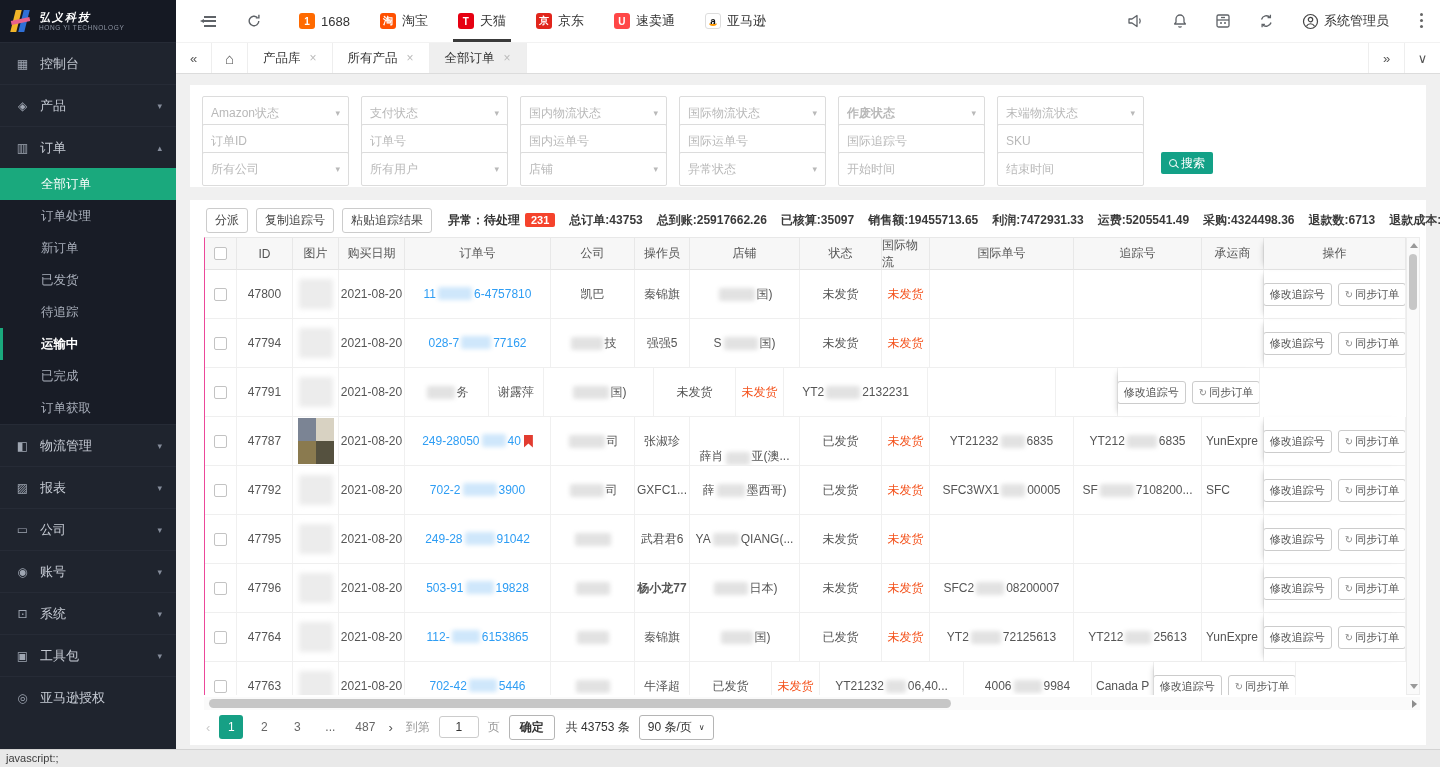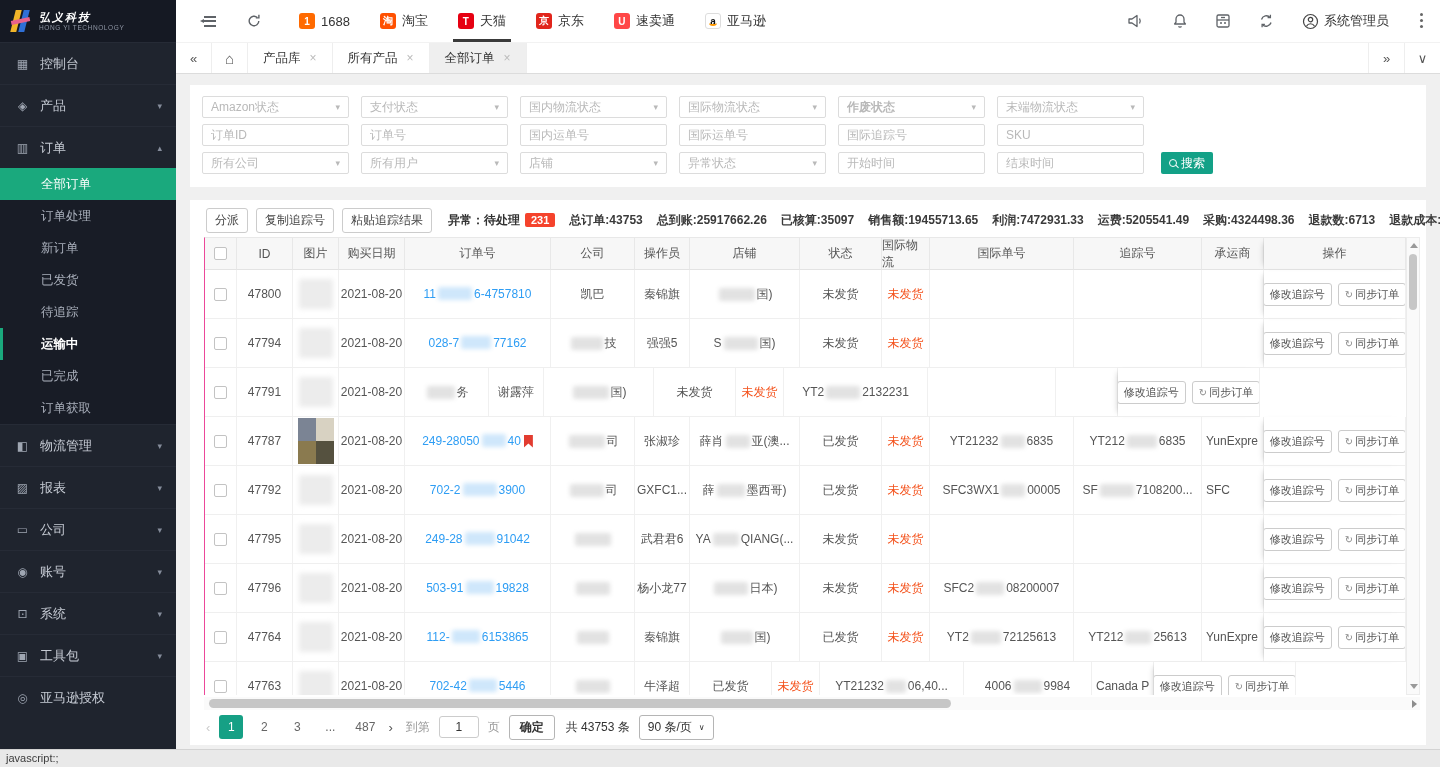--- a/index.html
+++ b/index.html
@@ -66,21 +66,21 @@
   .tab{display:flex;align-items:center;gap:9px;padding:0 15px;border-right:1px solid #eee;font-size:12.5px;color:#333;cursor:pointer}
   .tab .x{color:#bbb;font-size:12px}
   .tab.active{background:#efefef}
   .tab-right{margin-left:auto;display:flex}
   .tbtn.left{border-right:none;border-left:1px solid #eee}
 
   
   .content{position:absolute;top:74px;left:0;width:1264px;height:675px;background:#f0f0f0}
   .filter-card{position:absolute;left:14px;top:11px;width:1236px;height:102px;background:#fff}
   .ffield{position:absolute;width:147px;height:22px;border:1px solid #dcdcdc;border-radius:2px;background:#fff;
-          display:flex;align-items:center;padding:4px 8px;font-size:12px;color:#b9b9b9;cursor:pointer}
+          display:flex;align-items:center;padding:16px 8px;font-size:12px;color:#b9b9b9;cursor:pointer}
   .ffield .ph{flex:1;white-space:nowrap;overflow:hidden}
   .fcaret{font-size:9px;color:#b9b9b9}
   .search-btn{position:absolute;left:971px;top:67px;width:52px;height:22px;background:#13a187;border-radius:2px;
           color:#fff;font-size:12px;display:flex;align-items:center;justify-content:center;gap:4px;cursor:pointer}
   .mag{width:8px;height:8px;border:1.4px solid #fff;border-radius:50%;position:relative;flex:0 0 8px}
   .mag::after{content:"";position:absolute;width:4px;height:1.4px;background:#fff;right:-3.4px;bottom:-1px;transform:rotate(45deg)}
 
   .table-card{position:absolute;left:14px;top:126px;width:1236px;height:545px;background:#fff}
   .toolbar{position:absolute;left:16px;right:8px;top:8px;height:24px;display:flex;align-items:center;font-size:12px;color:#333}
   .tool-btn{border:1px solid #ccc;border-radius:3px;padding:3px 8px;margin-right:8px;font-size:12px;color:#444;background:#fff;
@@ -562,21 +562,21 @@
               <div class="bcell" style="width: 66px;">2021-08-20</div>
               <div class="bcell order" style="width: 146px;">
                 <span><span>249-28050</span><span class="blur blue" style="width: 24px;"></span><span>40</span></span>
                 <span class="flagmark"></span>
               </div>
               <div class="bcell" style="width: 84px;">
                 <span class="blur" style="width: 36px;"></span>
                 <span>司</span>
               </div>
               <div class="bcell" style="width: 55px;">张淑珍</div>
-              <div class="bcell" style="width: 110px;">
+              <div class="bcell" style="width: 110px; align-items: flex-end;">
                 <span>薛肖</span>
                 <span class="blur" style="width: 24px;"></span>
                 <span>亚(澳...</span>
               </div>
               <div class="bcell" style="width: 82px;">已发货</div>
               <div class="bcell warn" style="width: 48px;">未发货</div>
               <div class="bcell" style="width: 144px;">
                 <span>YT21232</span>
                 <span class="blur" style="width: 24px;"></span>
                 <span>6835</span>
@@ -671,21 +671,21 @@
               <div class="bcell" style="width: 46px;">
                 <span class="img-blur"></span>
               </div>
               <div class="bcell" style="width: 66px;">2021-08-20</div>
               <div class="bcell order" style="width: 146px;">
                 <span><span>503-91</span><span class="blur blue" style="width: 28px;"></span><span>19828</span></span>
               </div>
               <div class="bcell" style="width: 84px;">
                 <span class="blur" style="width: 34px;"></span>
               </div>
-              <div class="bcell" style="width: 55px;">杨小龙77</div>
+              <div class="bcell" style="width: 55px; font-weight: bold;">杨小龙77</div>
               <div class="bcell" style="width: 110px;">
                 <span class="blur" style="width: 34px;"></span>
                 <span>日本)</span>
               </div>
               <div class="bcell" style="width: 82px;">未发货</div>
               <div class="bcell warn" style="width: 48px;">未发货</div>
               <div class="bcell" style="width: 144px;">
                 <span>SFC2</span>
                 <span class="blur" style="width: 28px;"></span>
                 <span>08200007</span>

